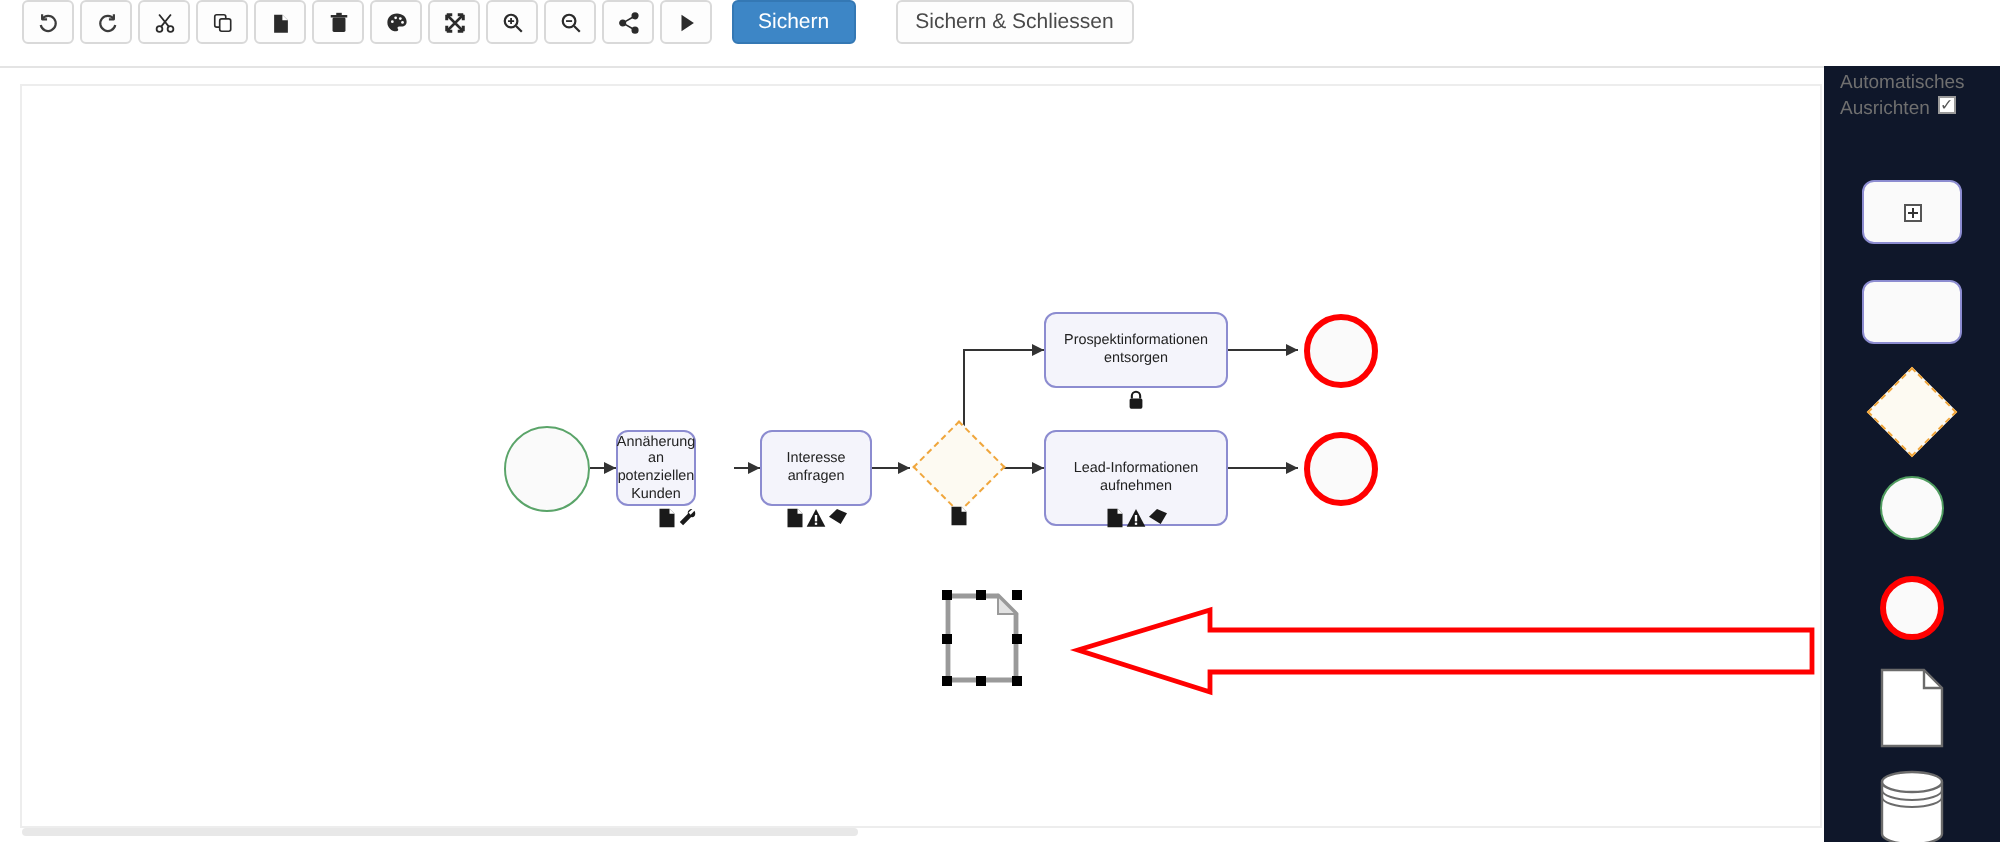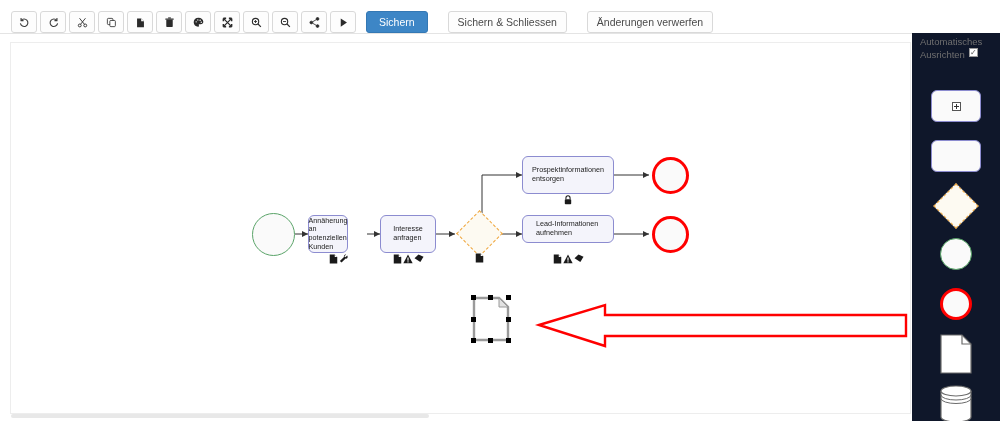--- a/index.html
+++ b/index.html
@@ -15,21 +15,21 @@
     overflow: hidden;
     background: #ffffff;
   }
 
   
   #toolbar {
     position: absolute;
     left: 0; top: 0;
     width: 1000px; height: 33px;
     display: flex;
-    align-items: flex-end;
+    align-items: flex-start;
     background: #ffffff;
     border-bottom: 1px solid #e4e4e4;
   }
   .tb-btn {
     width: 26px; height: 22px;
     margin-left: 3px;
     border: 1px solid #d9d9d9;
     border-radius: 3px;
     background: #fdfdfd;
     display: flex; align-items: center; justify-content: center;
@@ -89,22 +89,23 @@
   
   .node { position: absolute; box-sizing: border-box; }
 
   .task {
     border: 1px solid #8c8cd0;
     border-radius: 6px;
     background: #f4f4fb;
     color: #222222;
     font-size: 7.2px;
     line-height: 8.6px;
+    text-align: center;
     display: flex; align-items: center; justify-content: center;
-    padding: 2px 13px;
+    padding: 2px 3px;
   }
   .task-label { display: block; }
 
   .event-circle { border-radius: 50%; background: #fafafa; }
   .ev-start { border: 1.5px solid #5aa469; }
   .ev-end { border: 3px solid #ff0000; }
 
   .gateway {
     background: #fdfaf2;
     border: 1.5px dashed #f0a63c;
@@ -329,21 +330,20 @@
     <div class="tb-btn">
       <span>
         <svg width="11" height="11" viewBox="0 0 16 16">
             <path d="M4 2 L13 8 L4 14 z" fill="#2b2b2b"></path>
           </svg>
       </span>
     </div>
 
     <button class="tb-text-btn primary">Sichern</button>
     <button class="tb-text-btn">Sichern &amp; Schliessen</button>
-    <button class="tb-text-btn">Änderungen verwerfen</button>
   </div>
 
   <div id="canvas">
 
     <svg id="wires">
       <defs>
         <marker id="ah" markerWidth="7" markerHeight="7" refX="6" refY="3" orient="auto">
           <path d="M0,0 L6,3 L0,6 z" fill="#333333"></path>
         </marker>
       </defs>
@@ -402,21 +402,21 @@
     <div class="node task" style="left:511px; top:113px; width:92px; height:38px;">
       <span class="task-label">Prospektinformationen entsorgen</span>
     </div>
     <div class="badges" style="left:511px; top:151px; width:92px; height:11px;">
       <svg width="8" height="10" viewBox="0 0 10 12">
         <path d="M2.4 5 V3.4 a2.6 2.6 0 0 1 5.2 0 V5" fill="none" stroke="#1a1a1a" stroke-width="1.3"></path>
         <rect x="1" y="5" width="8" height="6.4" rx="1" fill="#1a1a1a"></rect>
       </svg>
     </div>
 
-    <div class="node task" style="left:511px; top:172px; width:92px; height:28px;">
+    <div class="node task" style="left:511px; top:172px; width:92px; height:48px;">
       <span class="task-label">Lead-Informationen aufnehmen</span>
     </div>
     <div class="badges" style="left:511px; top:210px; width:92px; height:11px;">
       <svg width="9" height="10" viewBox="0 0 10 12">
           <path d="M0.5 0.5 h6 l3 3 v8 h-9 z" fill="#1a1a1a"></path>
           <path d="M6.5 0.5 v3 h3" fill="#ffffff"></path>
         </svg>
       <svg width="10" height="10" viewBox="0 0 12 12">
           <path d="M6 0.6 L11.6 11.2 H0.4 z" fill="#1a1a1a"></path>
           <rect x="5.3" y="4.2" width="1.4" height="3.8" fill="#ffffff"></rect>

